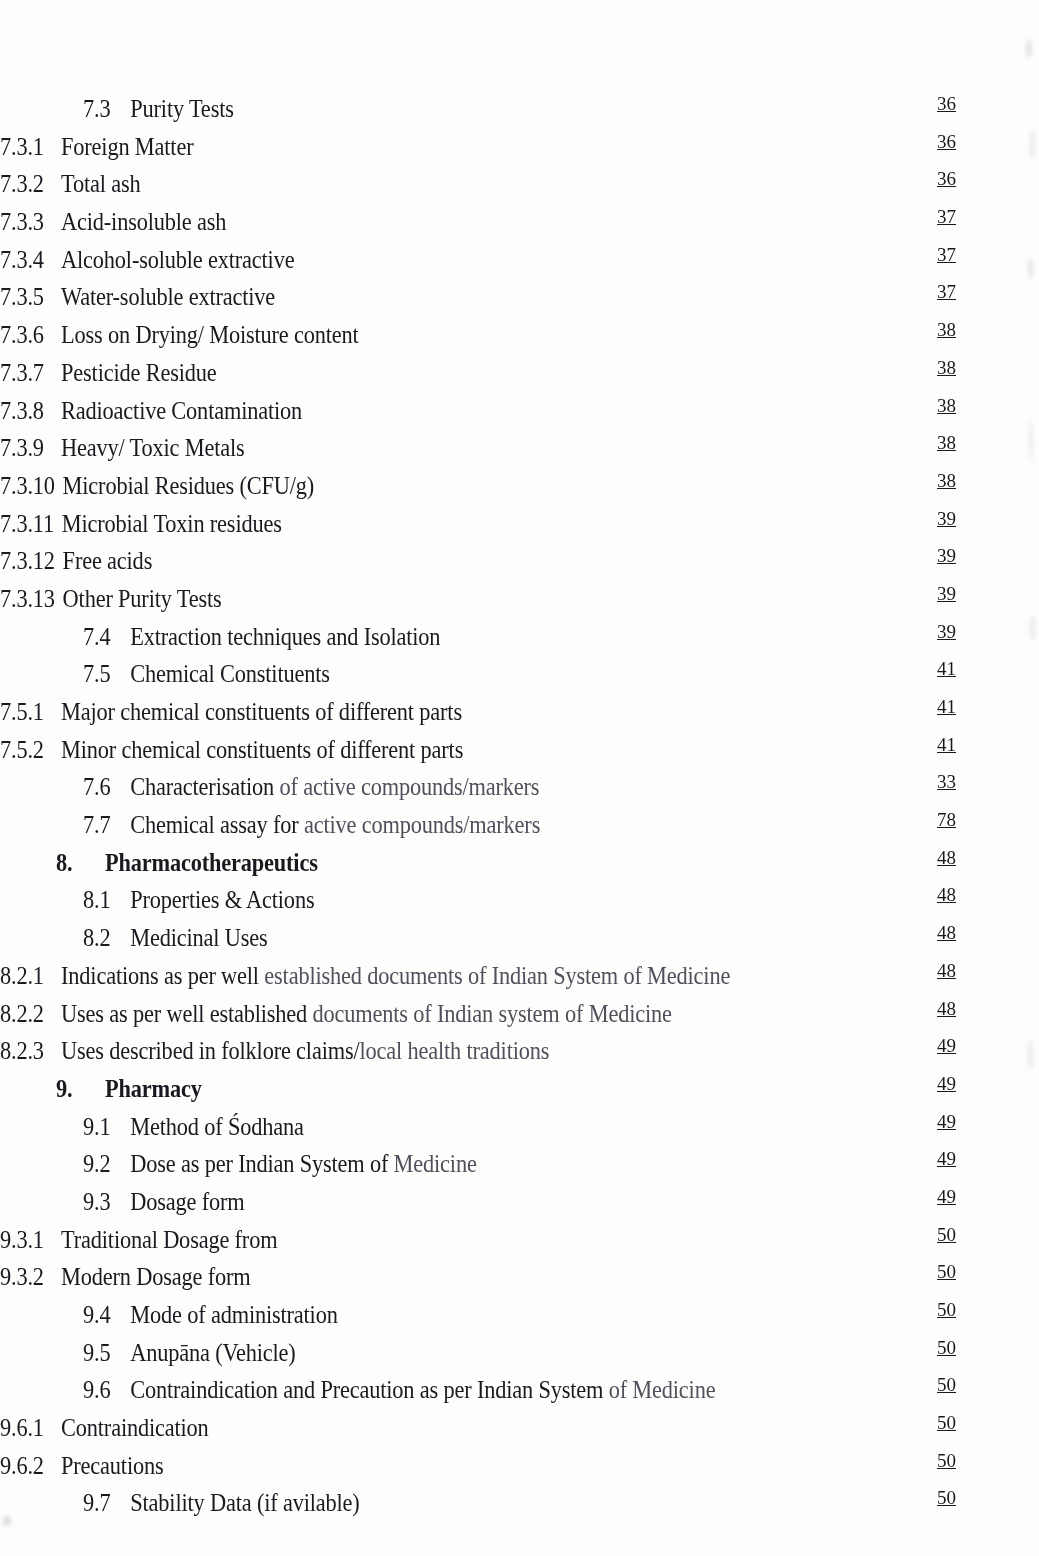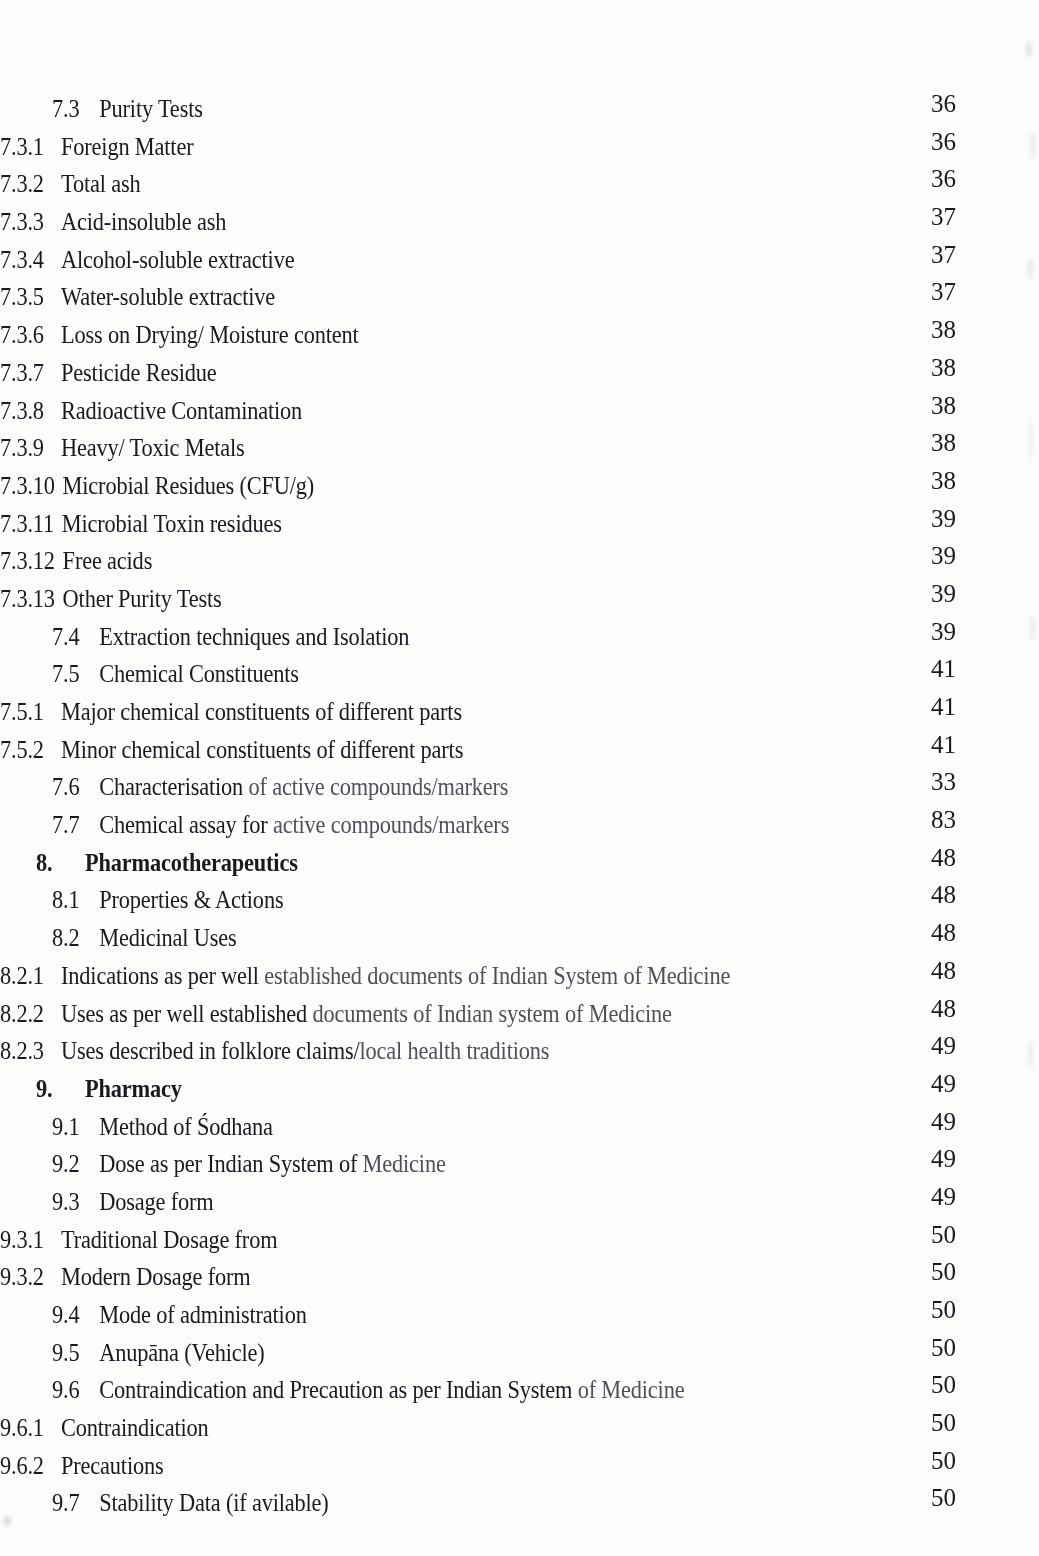--- a/index.html
+++ b/index.html
@@ -26,35 +26,36 @@
   }
   .left {
     display: inline-block;
     transform: scaleX(0.86);
     transform-origin: 0 50%;
     font-size: 26px;
     line-height: 37.7px;
     letter-spacing: -0.2px;
   }
   .num { display: inline-block; margin-right: 9px; }
-  .lvl1 { padding-left: 36px; }
+  .lvl1 { padding-left: 56px; }
   .lvl1 .num { min-width: 48px; }
-  .lvl2 { padding-left: 52px; }
+  .lvl2 { padding-left: 83px; }
   .lvl2 .num { min-width: 46px; }
   .lvl3 { }
   .lvl3 .num { min-width: 62px; }
   .bold .left { font-weight: 700; }
   .faded { color: #50505c; }
   .pg {
     position: absolute;
     right: 83px; top: 0;
-    font-size: 25px;
+    font-size: 19px;
     line-height: 37.7px;
     transform: translateY(-5px);
     text-align: center;
+    text-decoration: underline;
   }
   .artifact {
     position: absolute;
     border-radius: 50%;
     filter: blur(2px);
   }
   .a1 { left: 1026px; top: 40px;  width: 6px; height: 18px; background: #e3e3e3; }
   .a2 { left: 1030px; top: 130px; width: 5px; height: 30px; background: #e9e9e9; }
   .a3 { left: 1028px; top: 258px; width: 5px; height: 22px; background: #e6e6e6; }
   .a4 { left: 1029px; top: 420px; width: 4px; height: 40px; background: #ececec; }
@@ -79,21 +80,21 @@
       <div class="row lvl3"><span class="left"><span class="num">7.3.9</span><span class="label-main">Heavy/ Toxic Metals</span><span class="faded"></span></span><span class="pg">38</span></div>
       <div class="row lvl3"><span class="left"><span class="num">7.3.10</span><span class="label-main">Microbial Residues (CFU/g)</span><span class="faded"></span></span><span class="pg">38</span></div>
       <div class="row lvl3"><span class="left"><span class="num">7.3.11</span><span class="label-main">Microbial Toxin residues</span><span class="faded"></span></span><span class="pg">39</span></div>
       <div class="row lvl3"><span class="left"><span class="num">7.3.12</span><span class="label-main">Free acids</span><span class="faded"></span></span><span class="pg">39</span></div>
       <div class="row lvl3"><span class="left"><span class="num">7.3.13</span><span class="label-main">Other Purity Tests</span><span class="faded"></span></span><span class="pg">39</span></div>
       <div class="row lvl2"><span class="left"><span class="num">7.4</span><span class="label-main">Extraction techniques and Isolation</span><span class="faded"></span></span><span class="pg">39</span></div>
       <div class="row lvl2"><span class="left"><span class="num">7.5</span><span class="label-main">Chemical Constituents</span><span class="faded"></span></span><span class="pg">41</span></div>
       <div class="row lvl3"><span class="left"><span class="num">7.5.1</span><span class="label-main">Major chemical constituents of different parts</span><span class="faded"></span></span><span class="pg">41</span></div>
       <div class="row lvl3"><span class="left"><span class="num">7.5.2</span><span class="label-main">Minor chemical constituents of different parts</span><span class="faded"></span></span><span class="pg">41</span></div>
       <div class="row lvl2"><span class="left"><span class="num">7.6</span><span class="label-main">Characterisation </span><span class="faded">of active compounds/markers</span></span><span class="pg">33</span></div>
-      <div class="row lvl2"><span class="left"><span class="num">7.7</span><span class="label-main">Chemical assay for </span><span class="faded">active compounds/markers</span></span><span class="pg">83</span></div>
+      <div class="row lvl2"><span class="left"><span class="num">7.7</span><span class="label-main">Chemical assay for </span><span class="faded">active compounds/markers</span></span><span class="pg">78</span></div>
       <div class="row lvl1 bold"><span class="left"><span class="num">8.</span><span class="label-main">Pharmacotherapeutics</span><span class="faded"></span></span><span class="pg">48</span></div>
       <div class="row lvl2"><span class="left"><span class="num">8.1</span><span class="label-main">Properties &amp; Actions</span><span class="faded"></span></span><span class="pg">48</span></div>
       <div class="row lvl2"><span class="left"><span class="num">8.2</span><span class="label-main">Medicinal Uses</span><span class="faded"></span></span><span class="pg">48</span></div>
       <div class="row lvl3"><span class="left"><span class="num">8.2.1</span><span class="label-main">Indications as per well </span><span class="faded">established documents of Indian System of Medicine</span></span><span class="pg">48</span></div>
       <div class="row lvl3"><span class="left"><span class="num">8.2.2</span><span class="label-main">Uses as per well established </span><span class="faded">documents of Indian system of Medicine</span></span><span class="pg">48</span></div>
       <div class="row lvl3"><span class="left"><span class="num">8.2.3</span><span class="label-main">Uses described in folklore claims/</span><span class="faded">local health traditions</span></span><span class="pg">49</span></div>
       <div class="row lvl1 bold"><span class="left"><span class="num">9.</span><span class="label-main">Pharmacy</span><span class="faded"></span></span><span class="pg">49</span></div>
       <div class="row lvl2"><span class="left"><span class="num">9.1</span><span class="label-main">Method of Śodhana</span><span class="faded"></span></span><span class="pg">49</span></div>
       <div class="row lvl2"><span class="left"><span class="num">9.2</span><span class="label-main">Dose as per Indian System of </span><span class="faded">Medicine</span></span><span class="pg">49</span></div>
       <div class="row lvl2"><span class="left"><span class="num">9.3</span><span class="label-main">Dosage form</span><span class="faded"></span></span><span class="pg">49</span></div>

